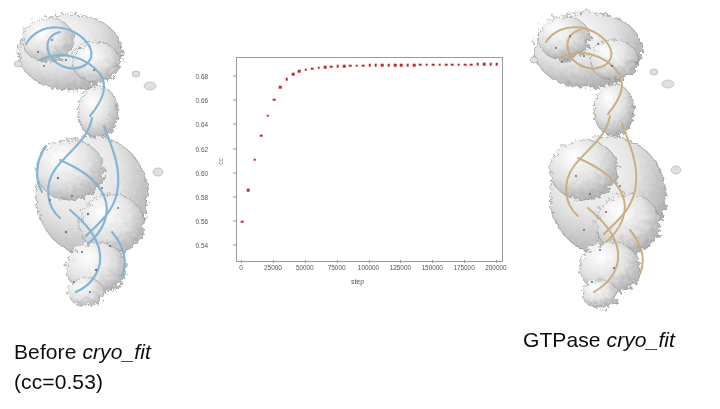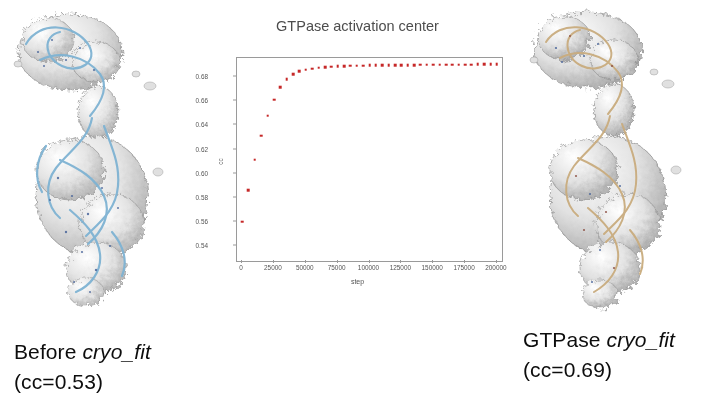--- a/index.html
+++ b/index.html
@@ -231,21 +231,20 @@
     <g fill="#e0e0e0" stroke="#9e9e9e" stroke-width="0.5">
       <ellipse cx="158" cy="84" rx="6" ry="4"></ellipse>
       <ellipse cx="144" cy="72" rx="4" ry="3"></ellipse>
       <ellipse cx="24" cy="60" rx="4" ry="3"></ellipse>
       <ellipse cx="166" cy="170" rx="5" ry="4"></ellipse>
     </g>
   </svg>
 </div>
 
 <div id="chart-panel">
-  <div id="chart-title">GTPase activation center</div>
   <div id="ylabel">cc</div>
   <div id="plot-area">
     <div id="data-layer">
         <div class="pt" style="left: 5.09615px; top: 163.612px;"></div>
         <div class="pt" style="left: 11.4663px; top: 132.101px;"></div>
         <div class="pt" style="left: 17.8365px; top: 101.803px;"></div>
         <div class="pt" style="left: 24.2067px; top: 77.5642px;"></div>
         <div class="pt" style="left: 30.5769px; top: 57.5672px;"></div>
         <div class="pt" style="left: 36.9471px; top: 41.8119px;"></div>
         <div class="pt" style="left: 43.3173px; top: 29.0866px;"></div>
@@ -324,14 +323,13 @@
   <div id="xlabel">step</div>
 </div>
 
 <div class="caption" id="caption-left">
   <span>Before </span><span class="it">cryo_fit</span>
   <span class="l2">(cc=0.53)</span>
 </div>
 
 <div class="caption" id="caption-right">
   <span>GTPase </span><span class="it">cryo_fit</span>
-  <span class="l2">(cc=0.69)</span>
 </div>
 
 </body></html>

